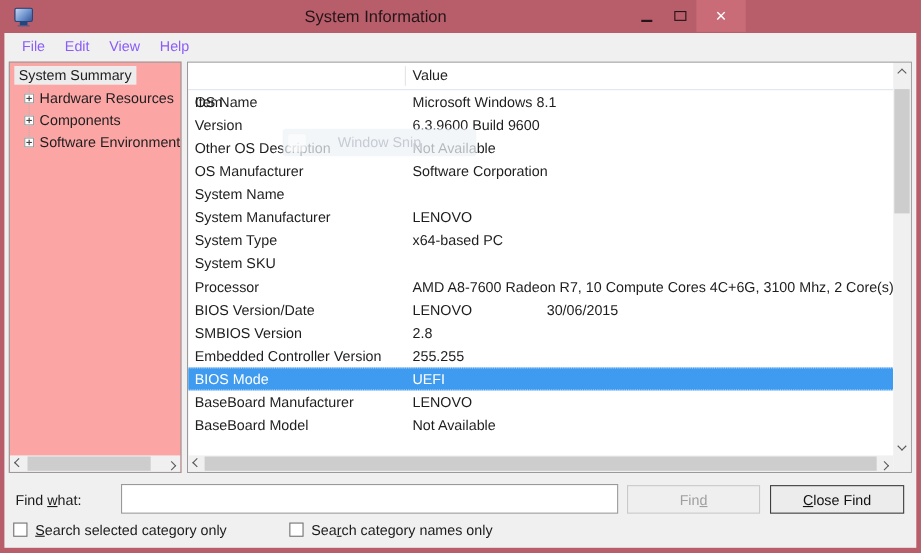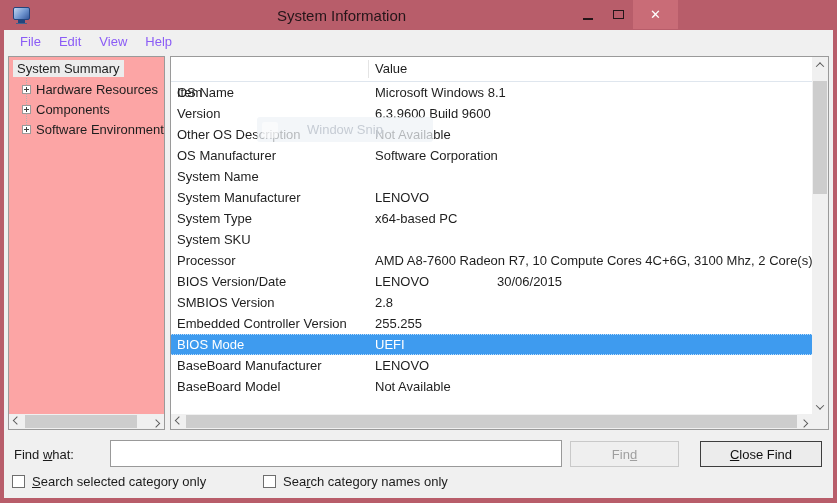--- a/index.html
+++ b/index.html
@@ -83,21 +83,21 @@
                 color:#c6ccd4; font-size:13px; pointer-events:none;gap:20px; }
   .snip-icon { width:16px; height:16px; margin:0 9px 0 5px; background:rgba(255,255,255,0.55); border-radius:2px; }
 
   
   .find-label { position:absolute; left:10px; top:417px; font-size:13px; color:#1b1b1b; }
   .find-input { position:absolute; left:106px; top:410px; width:452px; height:27px;
                 border:1px solid #999; background:#fff; font-size:13px; padding:0 5px;
                 font-family:"Liberation Sans", sans-serif; }
   .btn { position:absolute; top:411px; width:122px; height:26px; font-size:13px;
          font-family:"Liberation Sans", sans-serif; display:flex; align-items:center; justify-content:center; }
-  .btn-find  { left:566px; width:109px; background:#efefef; border:1px solid #c9c9c9; color:#9f9f9f; }
+  .btn-find  { left:566px; width:121px; background:#efefef; border:1px solid #c9c9c9; color:#9f9f9f; }
   .btn-close { left:696px; background:#ececec; border:1px solid #3e3e3e; color:#111; }
   .checkbox { position:absolute; top:445px; width:13px; height:13px; border:1px solid #6e6e6e; background:#fff; }
   .cb1 { left:8px; } .cb2 { left:259px; }
   .cb-label { position:absolute; top:444px; font-size:13px; color:#1b1b1b; }
   .cb1-label { left:28px; } .cb2-label { left:279px; }
   u { text-decoration:underline; }
 </style>
 </head>
 <body>
 

